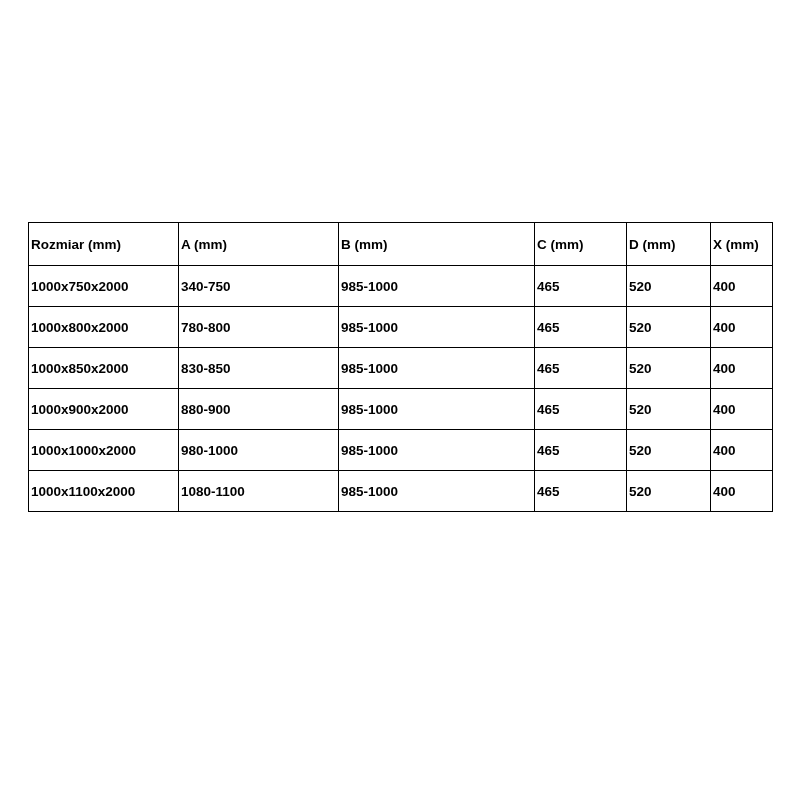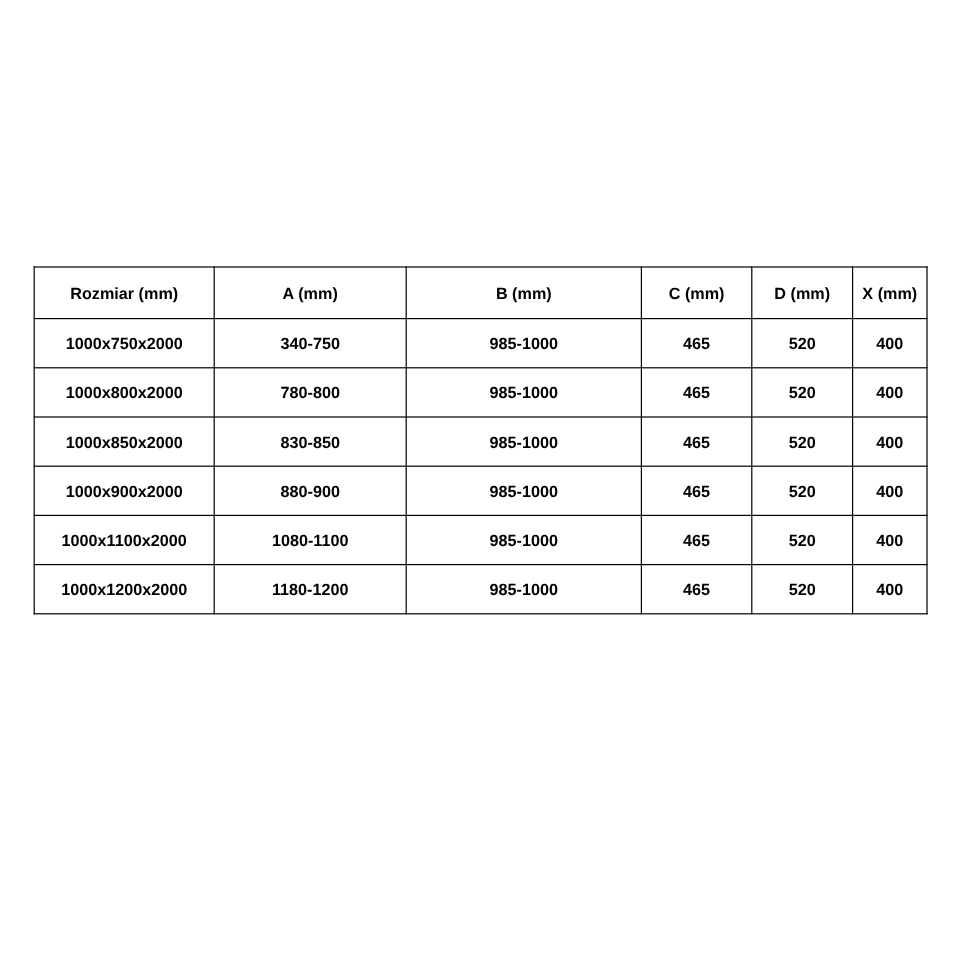--- a/index.html
+++ b/index.html
@@ -28,21 +28,21 @@
     top: 222px;
     width: 744px;
   }
   table.spec {
     border-collapse: collapse;
     width: 744px;
     table-layout: fixed;
   }
   table.spec td, table.spec th {
     border: 1px solid #000000;
-    text-align: center;
+    text-align: left;
     vertical-align: middle;
     font-size: 13.5px;
     height: 40px;
     padding: 0 2px;
     font-weight: bold;
     color: #000000;
     white-space: nowrap;
     overflow: hidden;
   }
   table.spec thead th {
@@ -109,30 +109,30 @@
         </tr>
         <tr>
           <td>1000x900x2000</td>
           <td>880-900</td>
           <td>985-1000</td>
           <td>465</td>
           <td>520</td>
           <td>400</td>
         </tr>
         <tr>
-          <td>1000x1100x2000</td>
-          <td>1080-1100</td>
+          <td>1000x1000x2000</td>
+          <td>980-1000</td>
           <td>985-1000</td>
           <td>465</td>
           <td>520</td>
           <td>400</td>
         </tr>
         <tr>
-          <td>1000x1200x2000</td>
-          <td>1180-1200</td>
+          <td>1000x1100x2000</td>
+          <td>1080-1100</td>
           <td>985-1000</td>
           <td>465</td>
           <td>520</td>
           <td>400</td>
         </tr>
       </tbody>
     </table>
   </div>
 </div>
 

